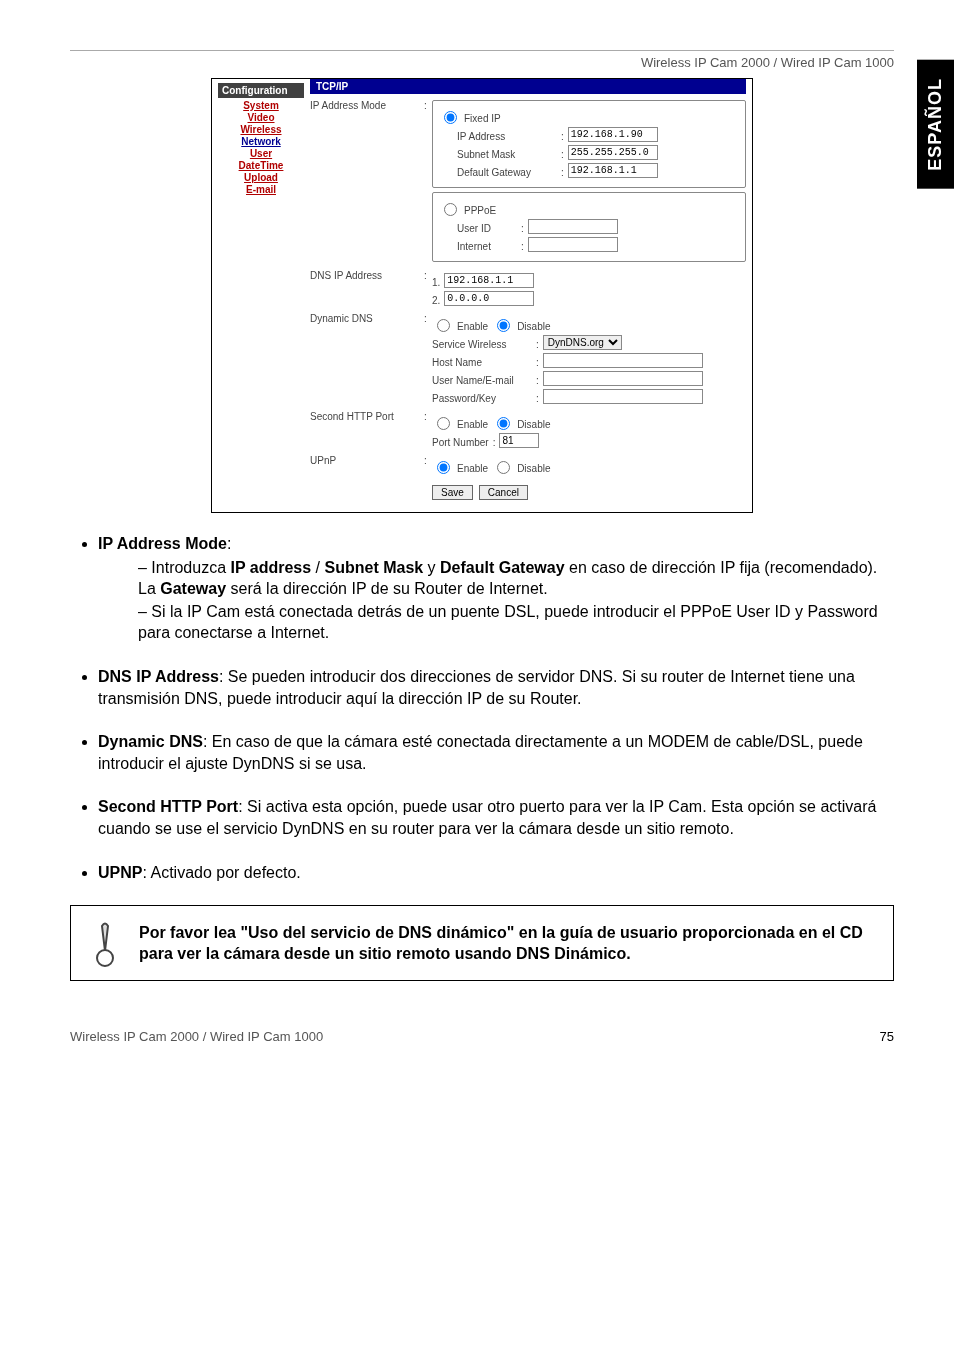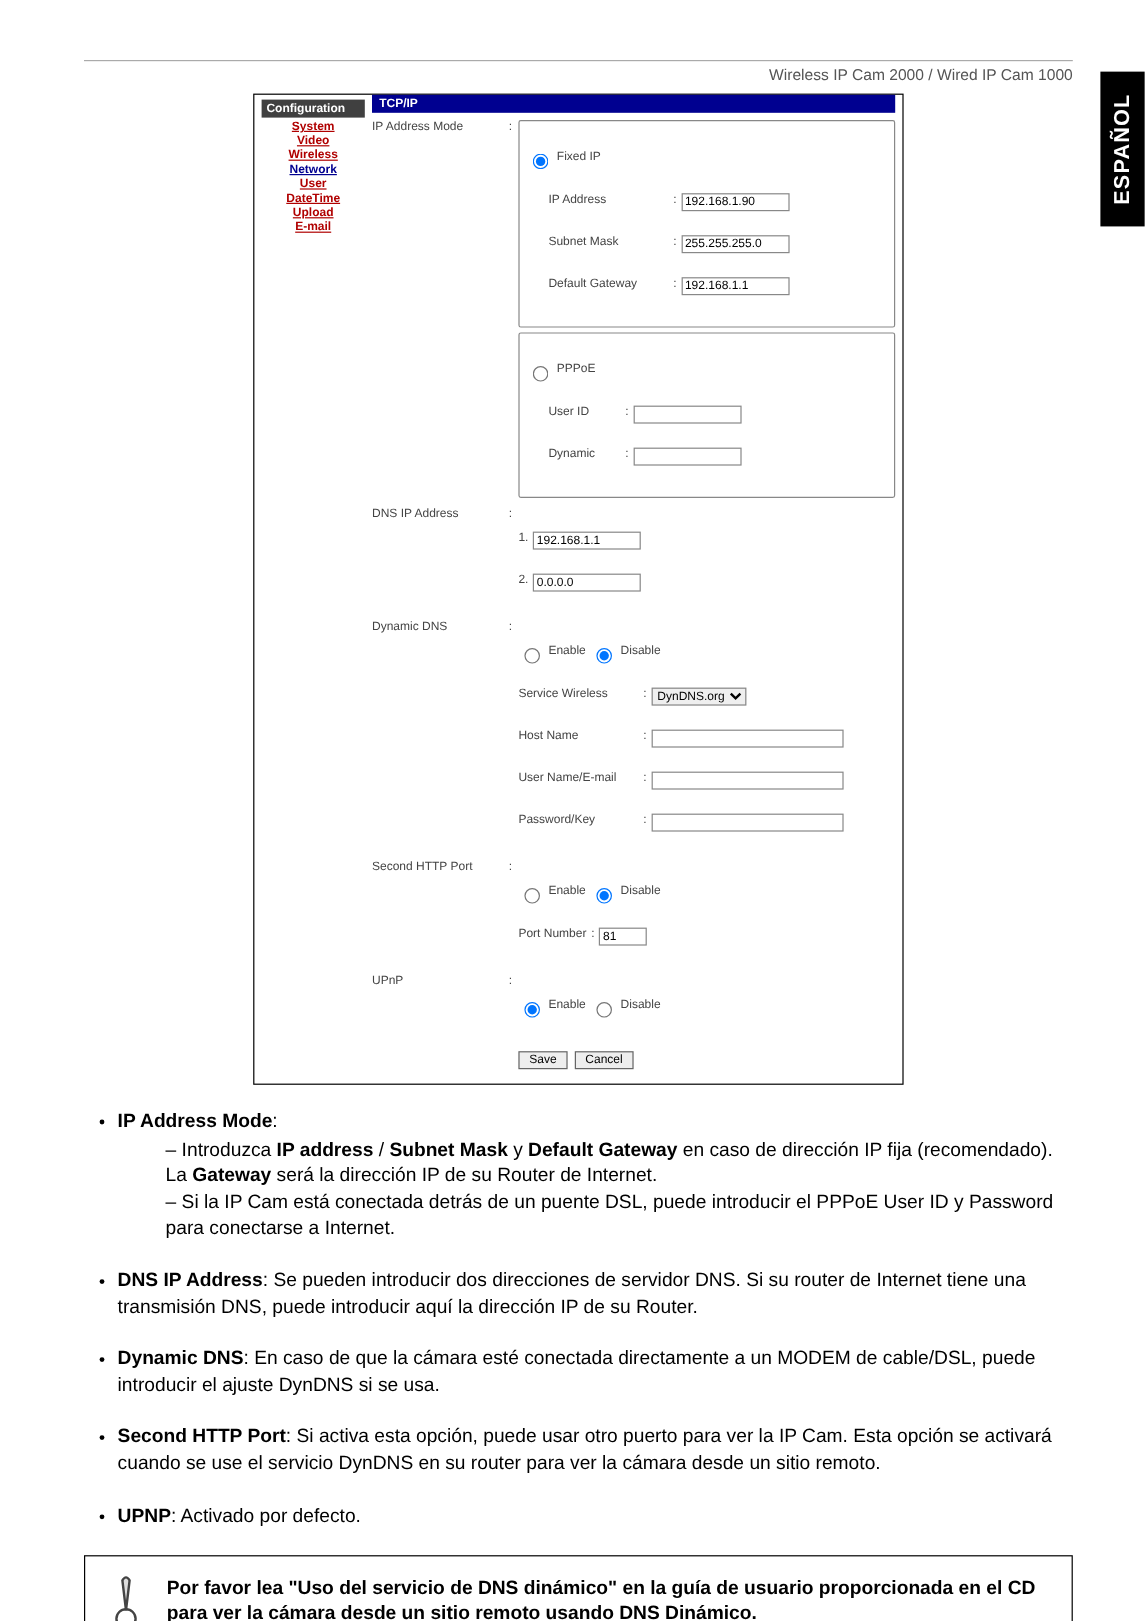--- a/index.html
+++ b/index.html
@@ -102,32 +102,32 @@
   .colon { width: 8px; }
   .val { flex: 1; }
   .box {
     border: 1px solid #888;
     border-radius: 2px;
     padding: 4px 6px 6px 6px;
     margin-bottom: 4px;
   }
   .box-row {
     display: flex;
-    align-items: flex-start;
-    margin: 20px 0;
+    align-items: flex-end;
+    margin: 3px 0;
     gap: 4px;
   }
   .box-row .fl { width: 100px; }
   input[type=text].mini {
     font-size: 10px;
     padding: 1px 2px;
     border: 1px solid #888;
     box-sizing: border-box;
   }
-  .w90 { width: 90px; }
+  .w90 { width: 90px; font-family: Liberation Mono, monospace; }
   .w160 { width: 160px; }
   .w40 { width: 40px; }
   select.mini {
     font-size: 10px;
     border: 1px solid #888;
   }
   button.mini {
     font-size: 10px;
     padding: 1px 8px;
     border: 1px solid #666;
@@ -230,21 +230,21 @@
           <div class="box">
             <div class="box-row">
               <input type="radio" style="">
               <span>PPPoE</span>
             </div>
             <div class="box-row" style="padding-left:18px;">
               <span class="fl" style="width:60px">User ID</span>:
               <input type="text" class="mini w90" value="" style="">
             </div>
             <div class="box-row" style="padding-left:18px;">
-              <span class="fl" style="width:60px">Dynamic</span>:
+              <span class="fl" style="width:60px">Internet</span>:
               <input type="text" class="mini w90" value="" style="">
             </div>
           </div>
         </div>
       </div>
 
       <div class="row">
         <div class="label">DNS IP Address</div>
         <div class="colon">:</div>
         <div class="val">

